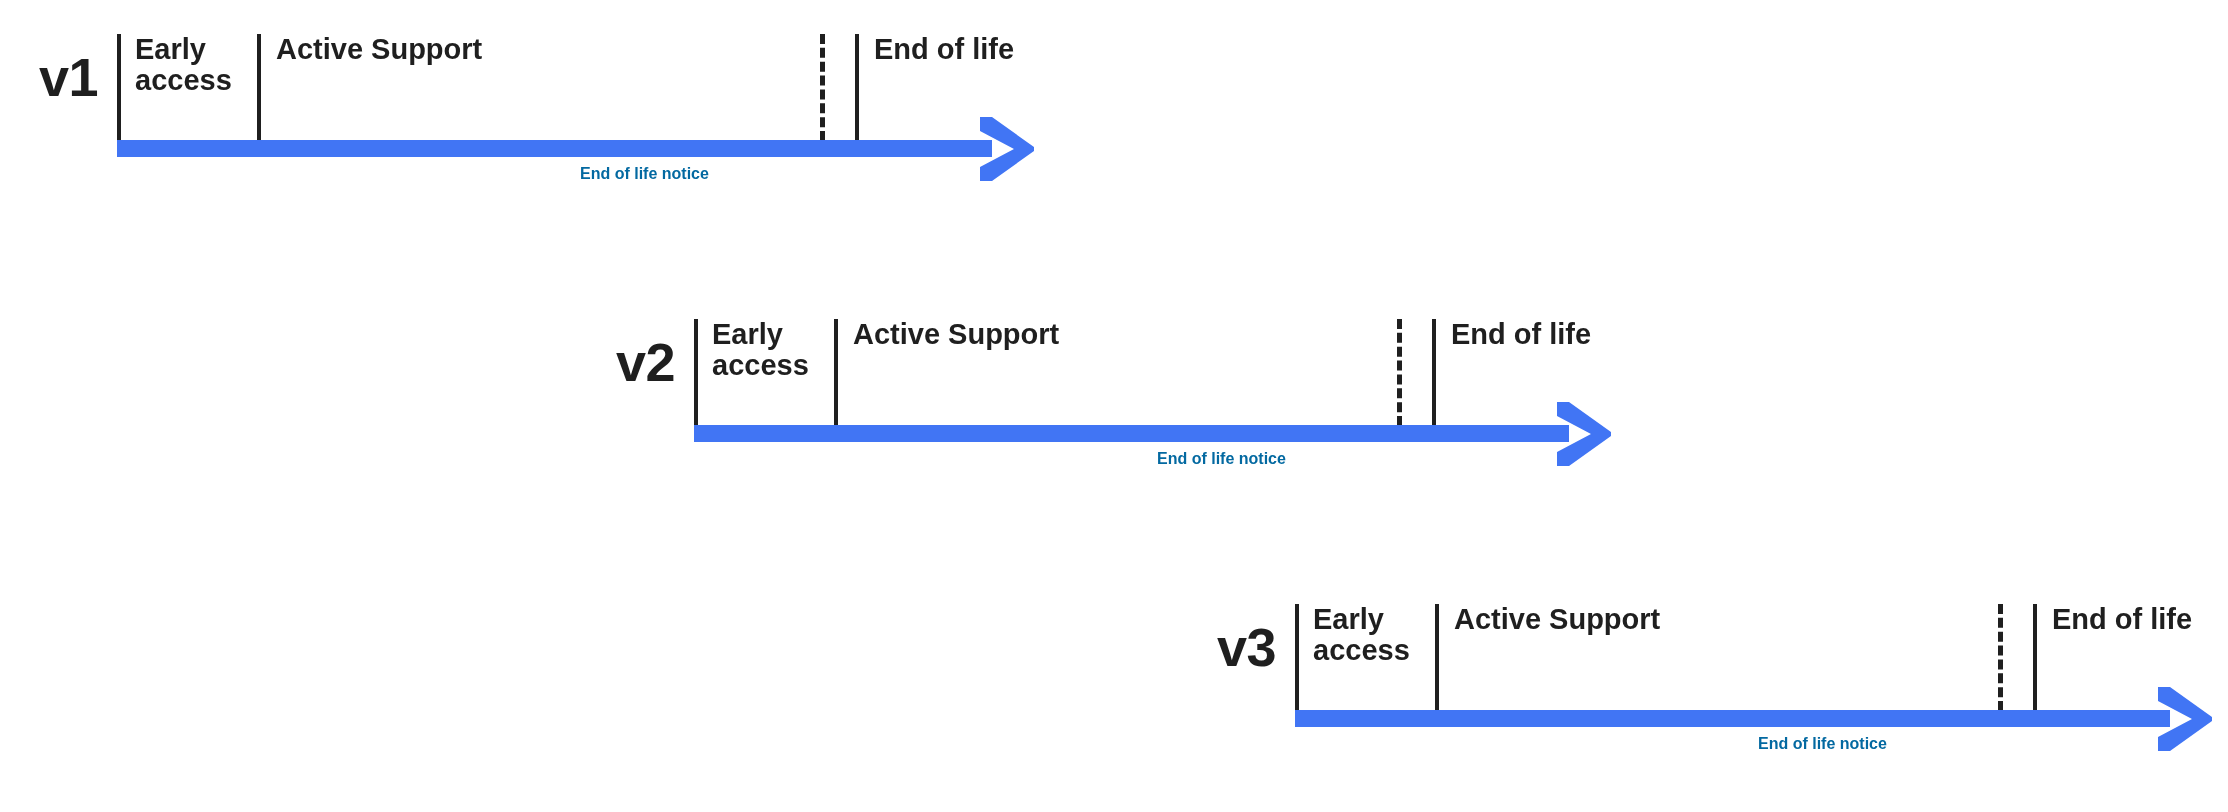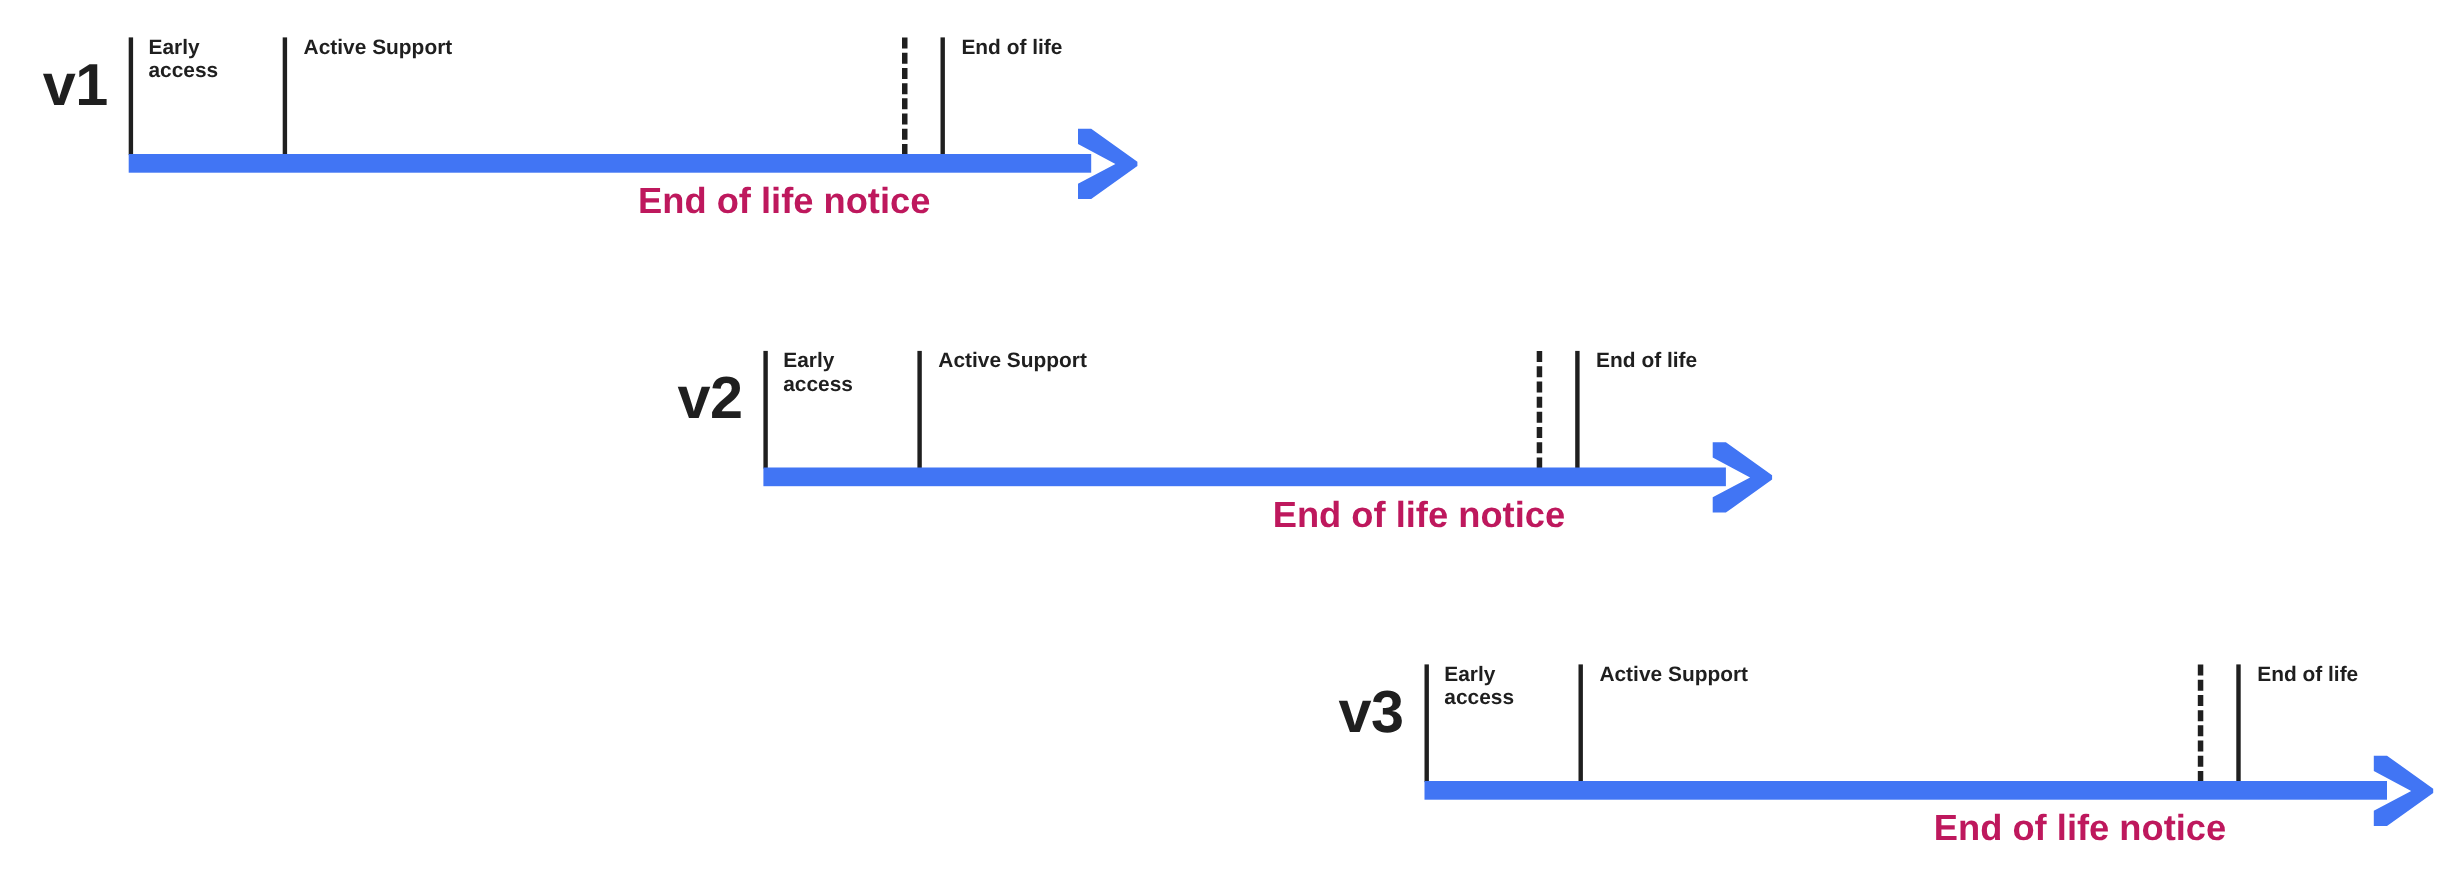--- a/index.html
+++ b/index.html
@@ -76,38 +76,38 @@
     width: 0;
     border-left: 5px dashed #1f1f1f;
     top: 14px;
     height: 107px;
   }
 
   
   .phase-label {
     position: absolute;
     top: 14px;
-    font-size: 19px;
+    font-size: 29px;
     font-weight: 700;
     color: #1f1f1f;
     line-height: 1.08;
     white-space: pre-line;
   }
   .phase-label.wrap {
     white-space: normal;
     width: 115px;
   }
 
   
   .notice-label {
     position: absolute;
     top: 145px;
-    font-size: 33px;
+    font-size: 16px;
     font-weight: 700;
-    color: #be185d;
+    color: #0369a1;
     line-height: 1.1;
     white-space: nowrap;
     text-align: center;
   }
 </style>
 </head>
 <body>
 
 <div id="canvas">
 

